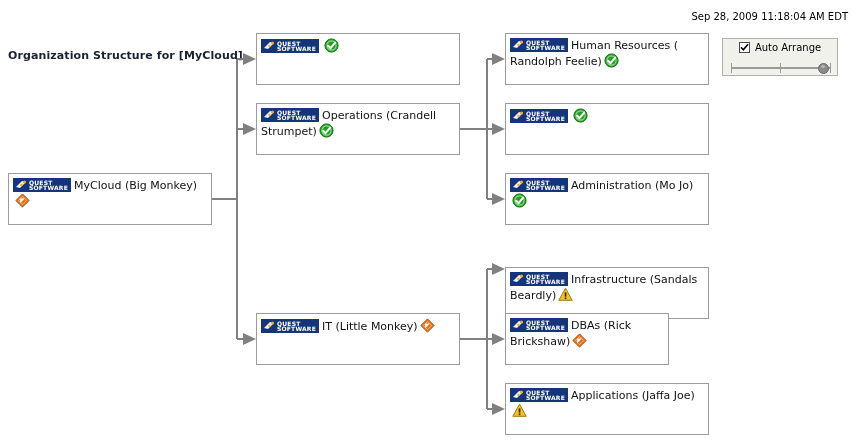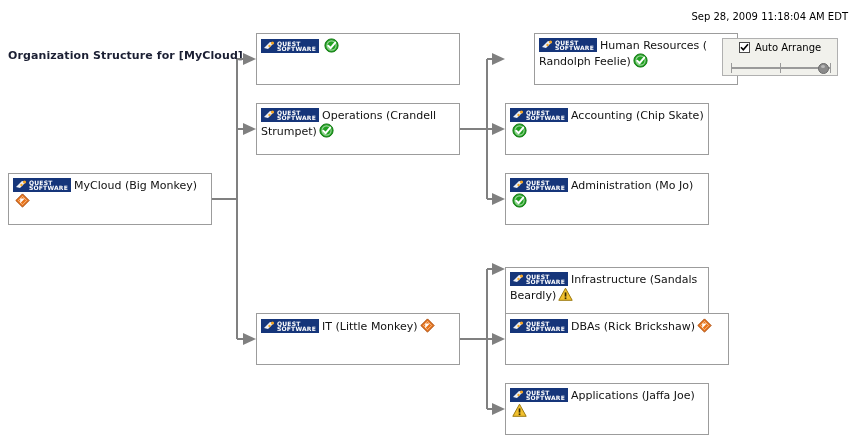--- a/index.html
+++ b/index.html
@@ -268,21 +268,21 @@
               <circle cx="11.5" cy="4" r="1.6" fill="#f5a623"></circle>
               <circle cx="8.5" cy="7" r="1.2" fill="#f5a623"></circle>
               <text x="16" y="6.6" fill="#ffffff" font-family="DejaVu Sans, sans-serif" font-size="6" font-weight="bold" letter-spacing="0.2">QUEST</text>
               <text x="16" y="12.4" fill="#ffffff" font-family="DejaVu Sans, sans-serif" font-size="6" font-weight="bold" letter-spacing="0.2">SOFTWARE</text>
             </svg></span><span class="node-label">IT (Little Monkey)</span><span class="status-icon"><svg width="15" height="15" viewBox="0 0 15 15">
               <path d="M7.5,0.9 L14.1,7.5 L7.5,14.1 L0.9,7.5 Z" fill="#e8741a" stroke="#a8490a" stroke-width="1" stroke-linejoin="round"></path>
               <path d="M7.5,3.4 L11.6,7.5 L7.5,11.6 L3.4,7.5 Z" fill="none" stroke="#ffffff" stroke-width="0.9" opacity="0.5"></path>
               <path d="M9.8,5.6 L5.2,5.6 L5.2,10.2 Z" fill="#ffffff"></path>
             </svg></span></div>
       </div>
-      <div class="node" style="left: 534px; top: 33px; width: 204px; height: 52px; border-color: rgb(156, 156, 156);">
+      <div class="node" style="left: 505px; top: 33px; width: 204px; height: 52px; border-color: rgb(156, 156, 156);">
         <div class="node-content"><span class="logo"><svg width="58" height="14" viewBox="0 0 58 14">
               <rect x="0" y="0" width="58" height="14" fill="#15357a"></rect>
               <path d="M3,9 L9,3 L13,4 L7,10 Z" fill="#ffffff" opacity="0.92"></path>
               <circle cx="11.5" cy="4" r="1.6" fill="#f5a623"></circle>
               <circle cx="8.5" cy="7" r="1.2" fill="#f5a623"></circle>
               <text x="16" y="6.6" fill="#ffffff" font-family="DejaVu Sans, sans-serif" font-size="6" font-weight="bold" letter-spacing="0.2">QUEST</text>
               <text x="16" y="12.4" fill="#ffffff" font-family="DejaVu Sans, sans-serif" font-size="6" font-weight="bold" letter-spacing="0.2">SOFTWARE</text>
             </svg></span><span class="node-label">Human Resources ( Randolph Feelie)</span><span class="status-icon"><svg width="15" height="15" viewBox="0 0 15 15">
               <circle cx="7.5" cy="7.5" r="6.6" fill="#21a121" stroke="#147a14" stroke-width="1"></circle>
               <circle cx="7.5" cy="7.5" r="4.6" fill="none" stroke="#ffffff" stroke-width="1.1" opacity="0.55"></circle>
@@ -290,21 +290,21 @@
             </svg></span></div>
       </div>
       <div class="node" style="left: 505px; top: 103px; width: 204px; height: 52px; border-color: rgb(156, 156, 156);">
         <div class="node-content"><span class="logo"><svg width="58" height="14" viewBox="0 0 58 14">
               <rect x="0" y="0" width="58" height="14" fill="#15357a"></rect>
               <path d="M3,9 L9,3 L13,4 L7,10 Z" fill="#ffffff" opacity="0.92"></path>
               <circle cx="11.5" cy="4" r="1.6" fill="#f5a623"></circle>
               <circle cx="8.5" cy="7" r="1.2" fill="#f5a623"></circle>
               <text x="16" y="6.6" fill="#ffffff" font-family="DejaVu Sans, sans-serif" font-size="6" font-weight="bold" letter-spacing="0.2">QUEST</text>
               <text x="16" y="12.4" fill="#ffffff" font-family="DejaVu Sans, sans-serif" font-size="6" font-weight="bold" letter-spacing="0.2">SOFTWARE</text>
-            </svg></span><span class="node-label">Accounting (Chip Skate)</span><span class="status-icon"><svg width="15" height="15" viewBox="0 0 15 15">
+            </svg></span><span class="status-icon"><svg width="15" height="15" viewBox="0 0 15 15">
               <circle cx="7.5" cy="7.5" r="6.6" fill="#21a121" stroke="#147a14" stroke-width="1"></circle>
               <circle cx="7.5" cy="7.5" r="4.6" fill="none" stroke="#ffffff" stroke-width="1.1" opacity="0.55"></circle>
               <path d="M4.2,7.8 L6.6,10.2 L11.2,4.6" stroke="#ffffff" stroke-width="2" fill="none" stroke-linecap="round" stroke-linejoin="round"></path>
             </svg></span></div>
       </div>
       <div class="node" style="left: 505px; top: 173px; width: 204px; height: 52px; border-color: rgb(156, 156, 156);">
         <div class="node-content"><span class="logo"><svg width="58" height="14" viewBox="0 0 58 14">
               <rect x="0" y="0" width="58" height="14" fill="#15357a"></rect>
               <path d="M3,9 L9,3 L13,4 L7,10 Z" fill="#ffffff" opacity="0.92"></path>
               <circle cx="11.5" cy="4" r="1.6" fill="#f5a623"></circle>
@@ -324,21 +324,21 @@
               <circle cx="11.5" cy="4" r="1.6" fill="#f5a623"></circle>
               <circle cx="8.5" cy="7" r="1.2" fill="#f5a623"></circle>
               <text x="16" y="6.6" fill="#ffffff" font-family="DejaVu Sans, sans-serif" font-size="6" font-weight="bold" letter-spacing="0.2">QUEST</text>
               <text x="16" y="12.4" fill="#ffffff" font-family="DejaVu Sans, sans-serif" font-size="6" font-weight="bold" letter-spacing="0.2">SOFTWARE</text>
             </svg></span><span class="node-label">Infrastructure (Sandals Beardly)</span><span class="status-icon"><svg width="15" height="15" viewBox="0 0 15 15">
               <path d="M7.5,1.2 L14.2,13.3 L0.8,13.3 Z" fill="#f2c12e" stroke="#9c7a10" stroke-width="1" stroke-linejoin="round"></path>
               <rect x="6.7" y="5.4" width="1.7" height="4.2" fill="#3a2c00"></rect>
               <rect x="6.7" y="10.4" width="1.7" height="1.7" fill="#3a2c00"></rect>
             </svg></span></div>
       </div>
-      <div class="node" style="left: 505px; top: 313px; width: 224px; height: 52px; border-color: rgb(156, 156, 156);">
+      <div class="node" style="left: 505px; top: 313px; width: 164px; height: 52px; border-color: rgb(156, 156, 156);">
         <div class="node-content"><span class="logo"><svg width="58" height="14" viewBox="0 0 58 14">
               <rect x="0" y="0" width="58" height="14" fill="#15357a"></rect>
               <path d="M3,9 L9,3 L13,4 L7,10 Z" fill="#ffffff" opacity="0.92"></path>
               <circle cx="11.5" cy="4" r="1.6" fill="#f5a623"></circle>
               <circle cx="8.5" cy="7" r="1.2" fill="#f5a623"></circle>
               <text x="16" y="6.6" fill="#ffffff" font-family="DejaVu Sans, sans-serif" font-size="6" font-weight="bold" letter-spacing="0.2">QUEST</text>
               <text x="16" y="12.4" fill="#ffffff" font-family="DejaVu Sans, sans-serif" font-size="6" font-weight="bold" letter-spacing="0.2">SOFTWARE</text>
             </svg></span><span class="node-label">DBAs (Rick Brickshaw)</span><span class="status-icon"><svg width="15" height="15" viewBox="0 0 15 15">
               <path d="M7.5,0.9 L14.1,7.5 L7.5,14.1 L0.9,7.5 Z" fill="#e8741a" stroke="#a8490a" stroke-width="1" stroke-linejoin="round"></path>
               <path d="M7.5,3.4 L11.6,7.5 L7.5,11.6 L3.4,7.5 Z" fill="none" stroke="#ffffff" stroke-width="0.9" opacity="0.5"></path>

